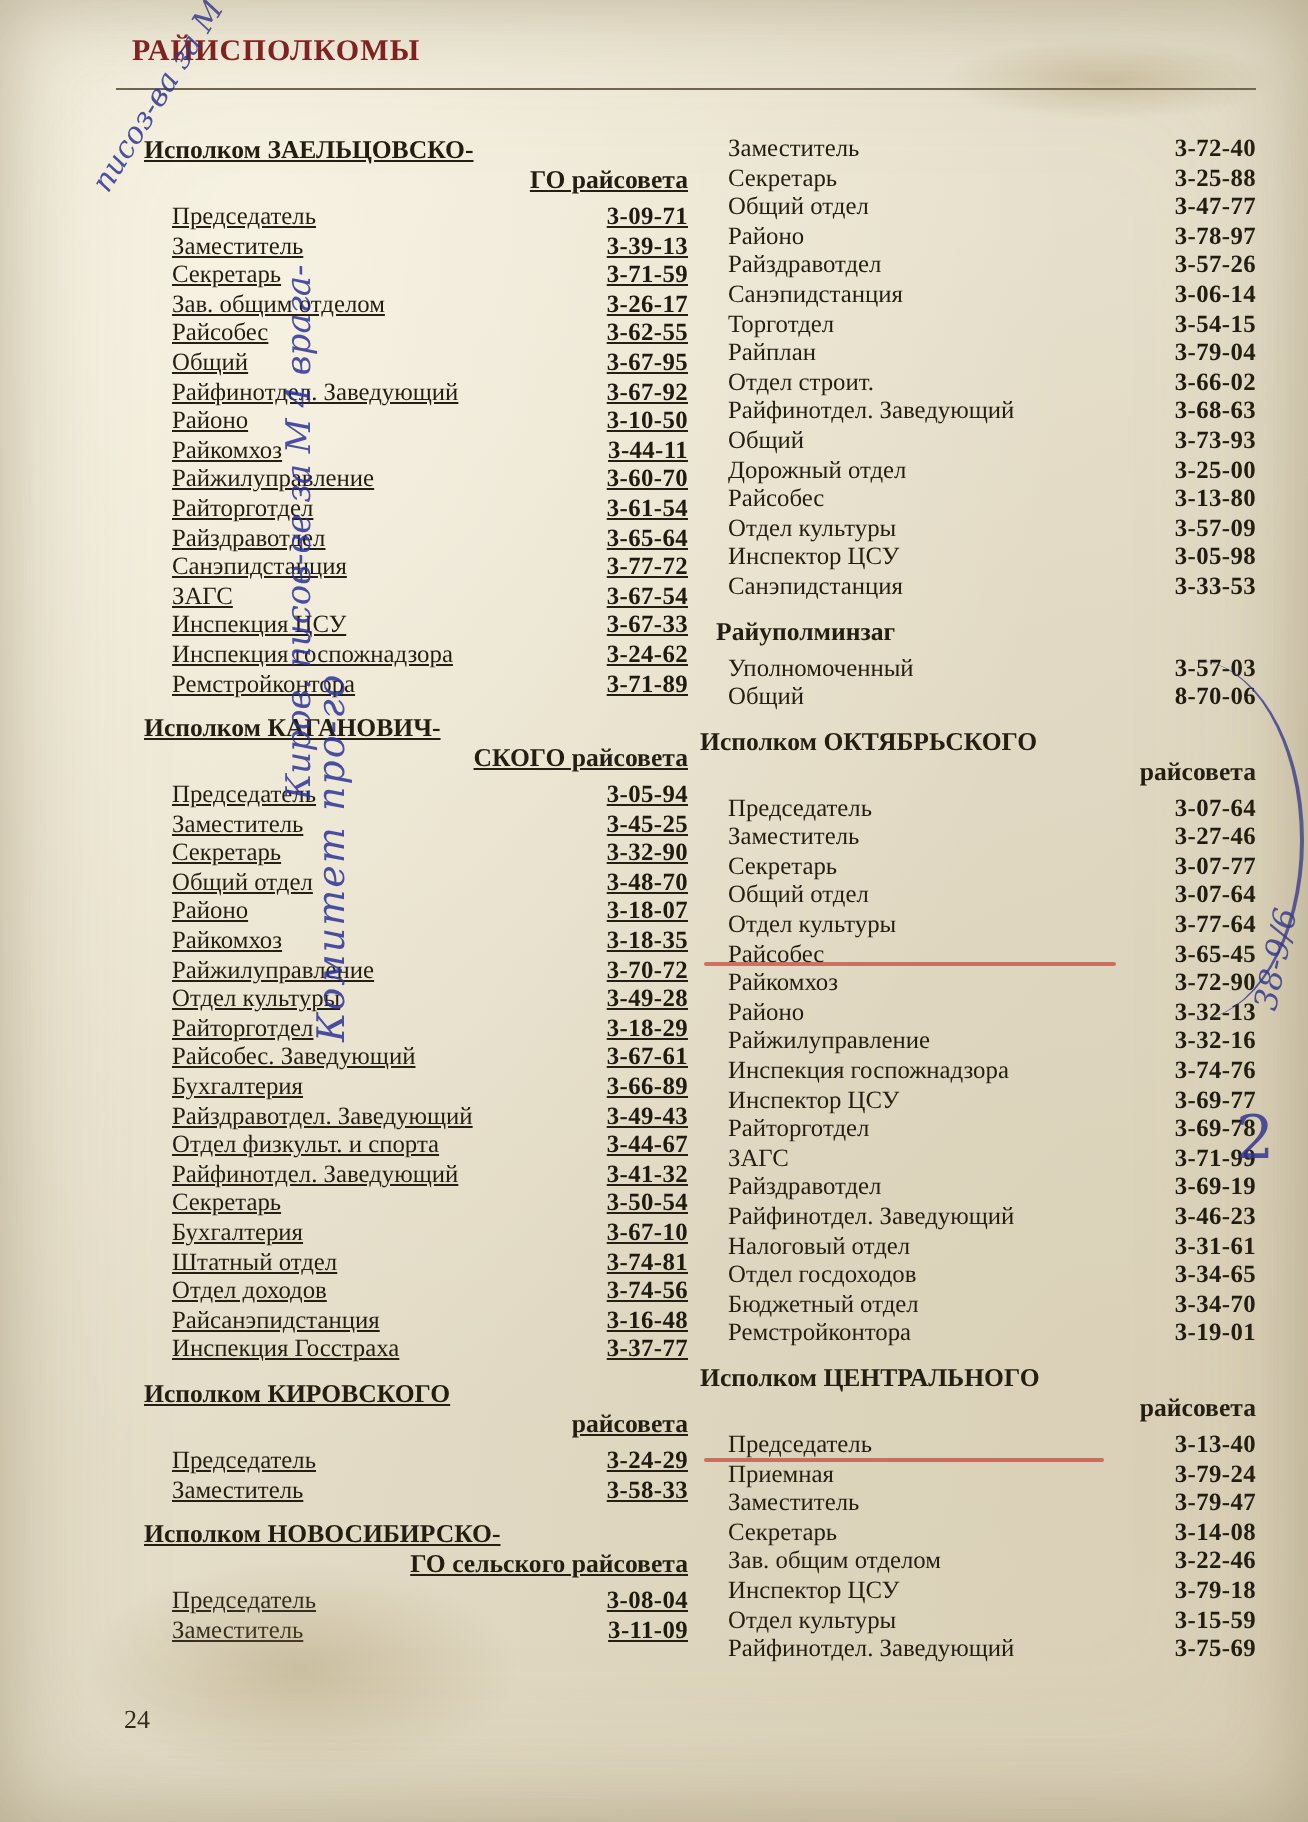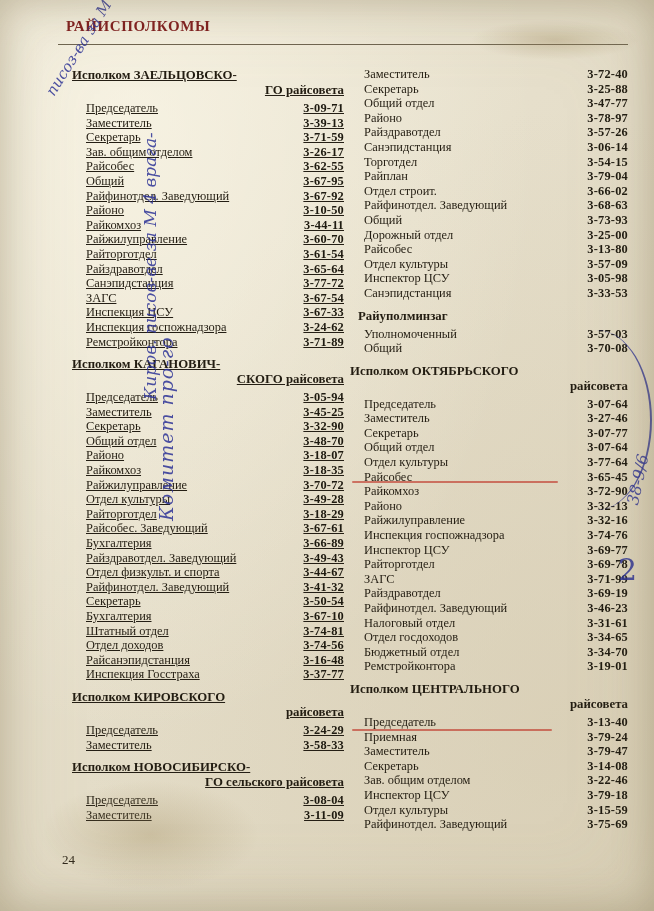--- a/index.html
+++ b/index.html
@@ -455,21 +455,21 @@
       <div class="section-title title-indent">
         <div>Райуполминзаг</div>
       </div>
       <div class="rows">
         <div class="row">
           <span class="label">Уполномоченный</span>
           <span class="num">3-57-03</span>
         </div>
         <div class="row">
           <span class="label">Общий</span>
-          <span class="num">3-70-08</span>
+          <span class="num">8-70-06</span>
         </div>
       </div>
       <div class="section-title">
         <div>Исполком ОКТЯБРЬСКОГО</div>
         <div class="title-center">райсовета</div>
       </div>
       <div class="rows">
         <div class="row">
           <span class="label">Председатель</span>
           <span class="num">3-07-64</span>

